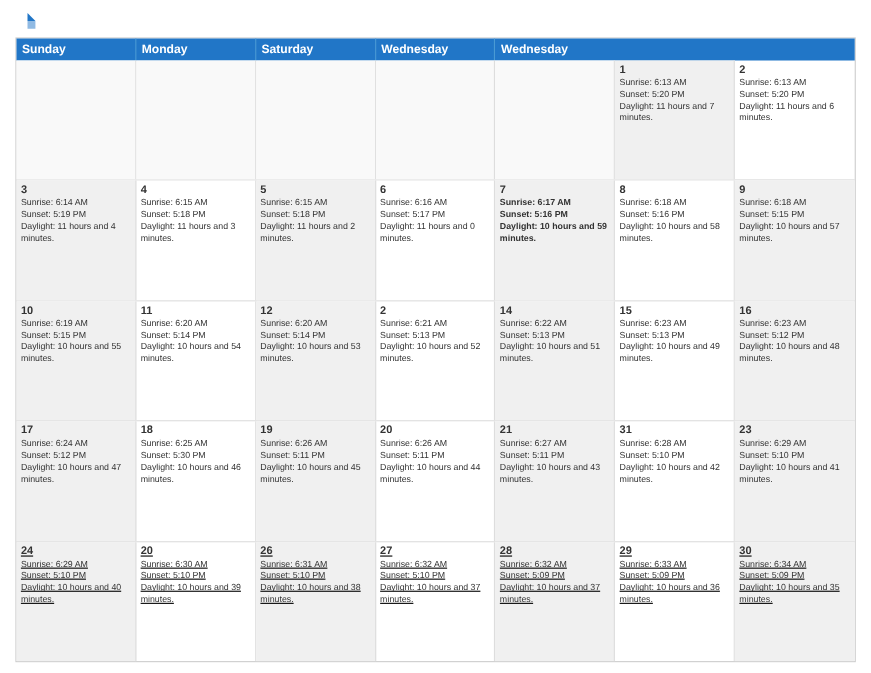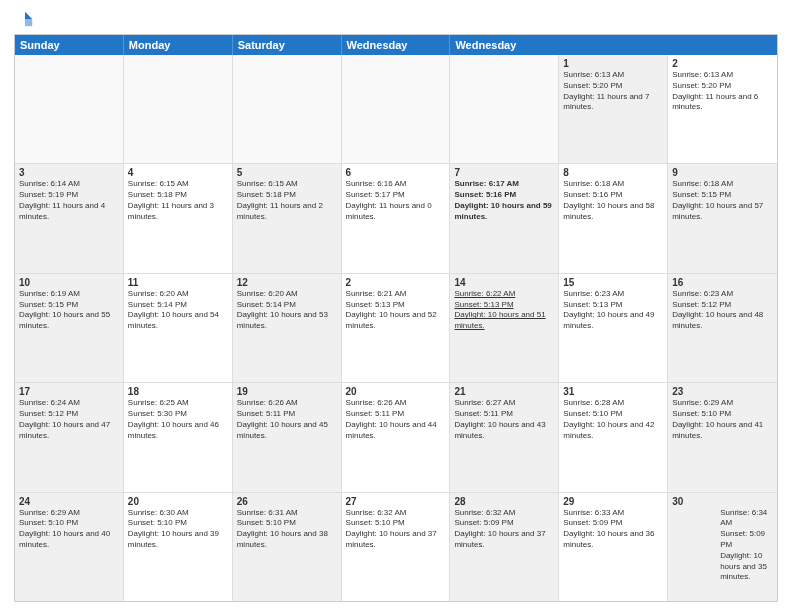--- a/index.html
+++ b/index.html
@@ -79,21 +79,21 @@
       flex: 1;
       display: flex;
       flex-direction: column;
     }
     .cal-row {
       display: grid;
       grid-template-columns: repeat(7, 1fr);
       flex: 1;
       border-bottom: 1px solid #ddd;
     }
-    .cal-row:last-child { border-bottom: none; }
+    .cal-row:last-child { border-bottom: none; text-decoration: underline; }
     .cal-cell {
       border-right: 1px solid #ddd;
       padding: 3px 4px;
       font-size: 8.5px;
       color: #333;
       vertical-align: top;
       min-height: 0;
       overflow: hidden;
     }
     .cal-cell:last-child { border-right: none; }
@@ -224,21 +224,21 @@
 Daylight: 10 hours and 53 minutes.</div>
           </div>
           <div class="cal-cell">
             <span class="day-num">2</span>
             <div class="cell-text" style="white-space: pre-line;">Sunrise: 6:21 AM
 Sunset: 5:13 PM
 Daylight: 10 hours and 52 minutes.</div>
           </div>
           <div class="cal-cell shaded">
             <span class="day-num">14</span>
-            <div class="cell-text" style="white-space: pre-line; text-decoration: underline;">Sunrise: 6:22 AM
+            <div class="cell-text" style="white-space: pre-line;">Sunrise: 6:22 AM
 Sunset: 5:13 PM
 Daylight: 10 hours and 51 minutes.</div>
           </div>
           <div class="cal-cell">
             <span class="day-num">15</span>
             <div class="cell-text" style="white-space: pre-line;">Sunrise: 6:23 AM
 Sunset: 5:13 PM
 Daylight: 10 hours and 49 minutes.</div>
           </div>
           <div class="cal-cell shaded">
@@ -324,20 +324,20 @@
 Daylight: 10 hours and 37 minutes.</div>
           </div>
           <div class="cal-cell">
             <span class="day-num">29</span>
             <div class="cell-text" style="white-space: pre-line;">Sunrise: 6:33 AM
 Sunset: 5:09 PM
 Daylight: 10 hours and 36 minutes.</div>
           </div>
           <div class="cal-cell shaded">
             <span class="day-num">30</span>
-            <div class="cell-text" style="white-space: pre-line; margin-left: 48px;">Sunrise: 6:34 AM
+            <div class="cell-text" style="white-space: pre-line;">Sunrise: 6:34 AM
 Sunset: 5:09 PM
 Daylight: 10 hours and 35 minutes.</div>
           </div>
         </div>
       </div>
   </div>
 </div>
 
 </body></html>

